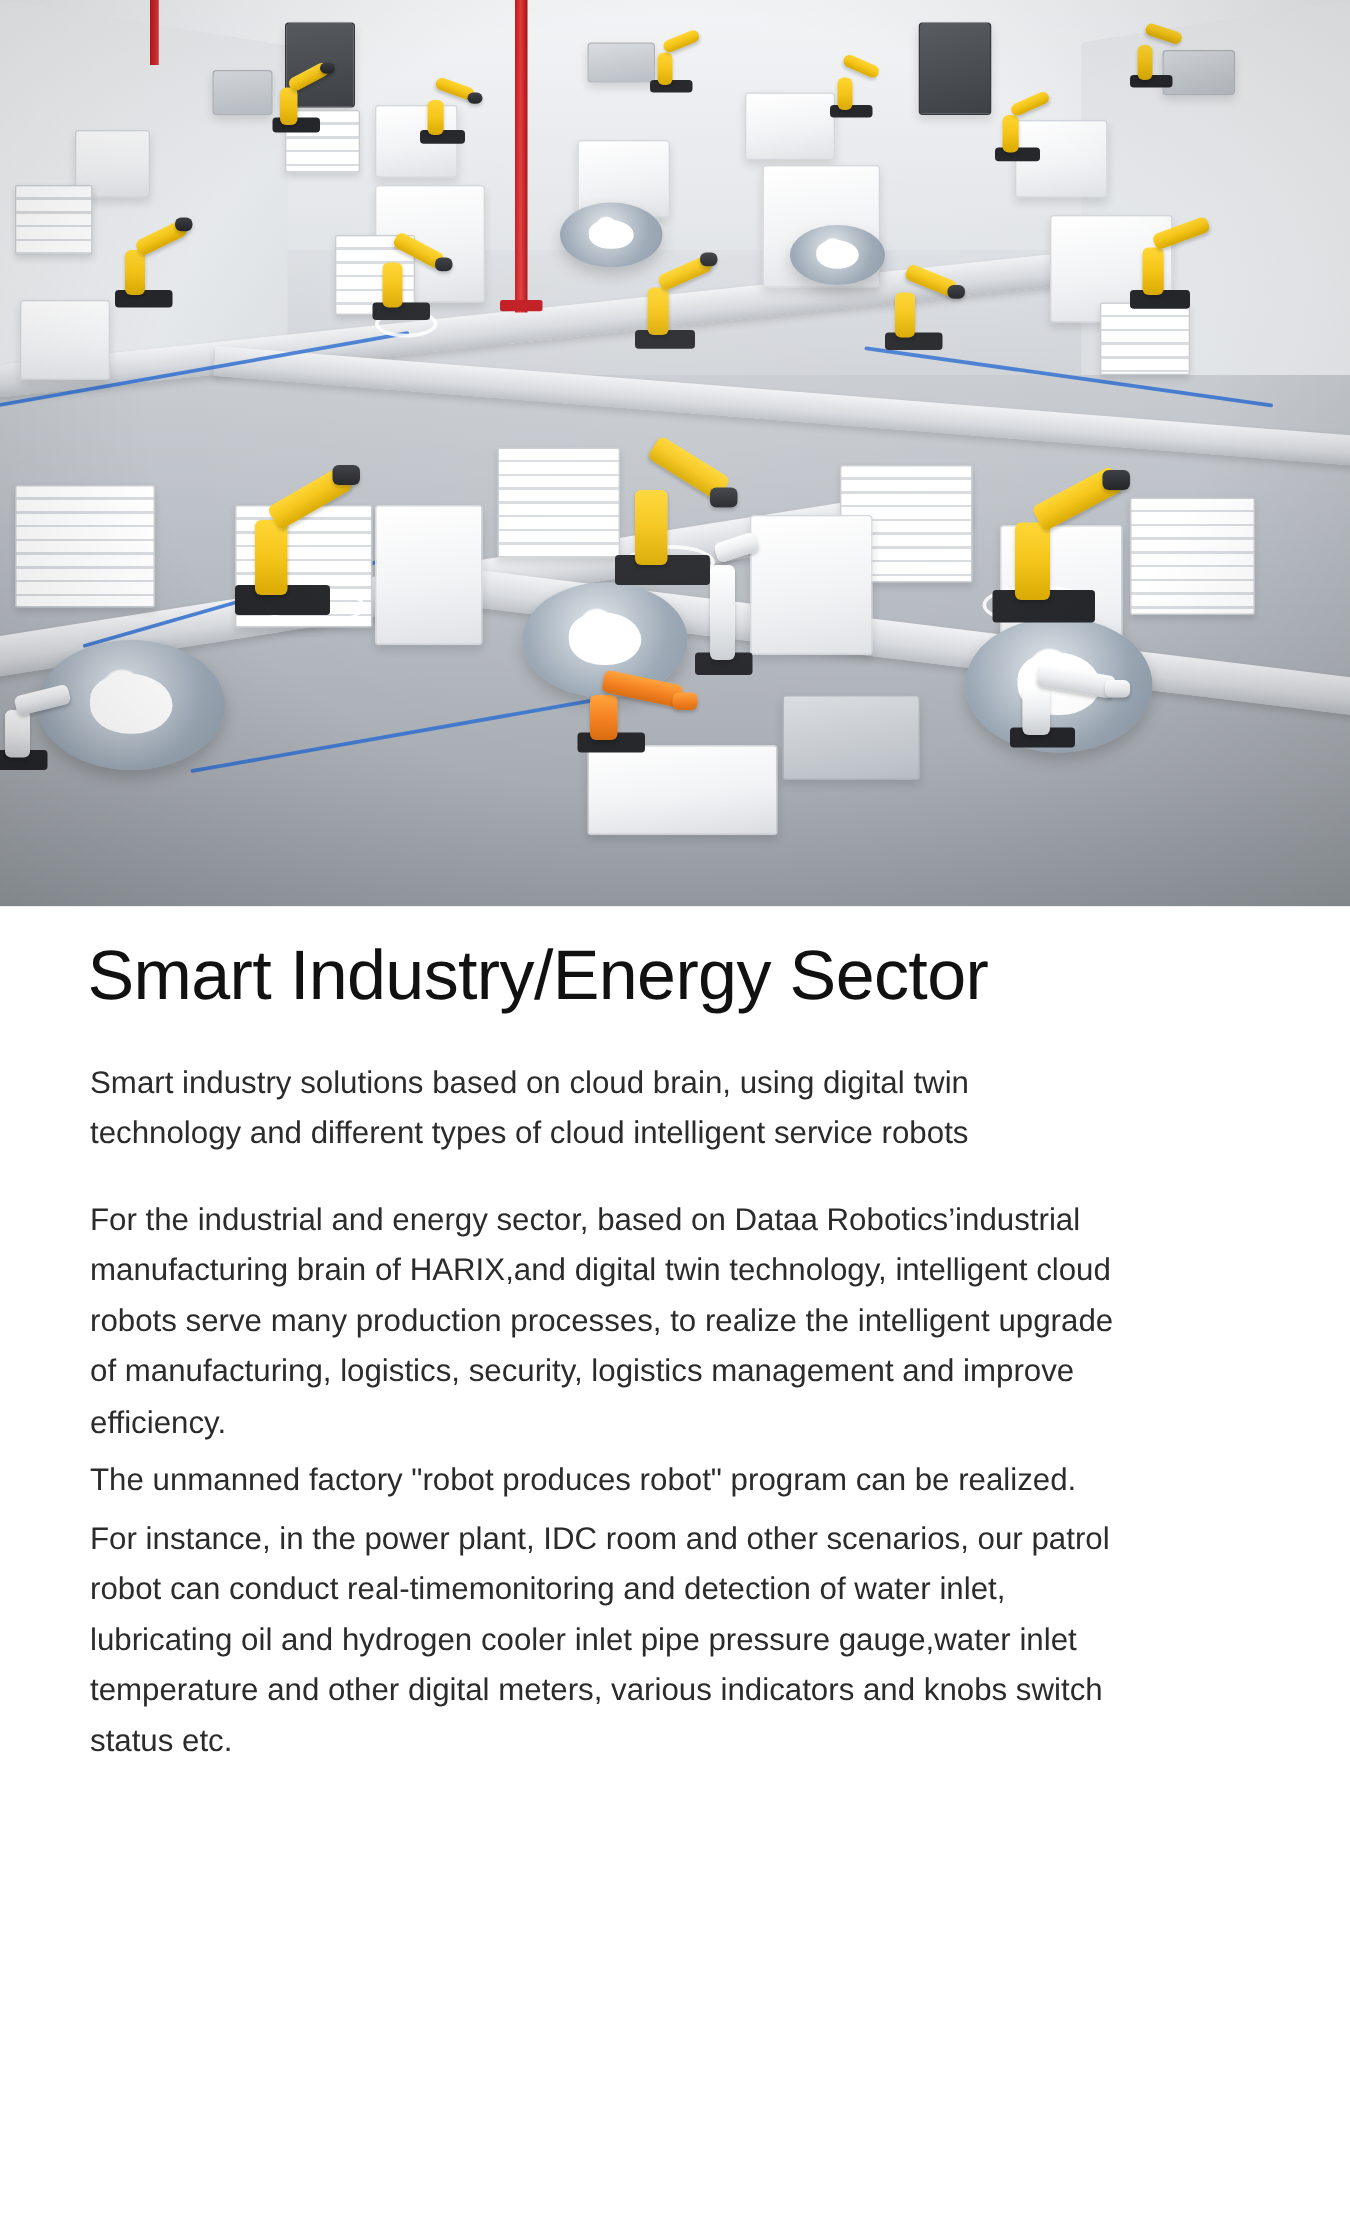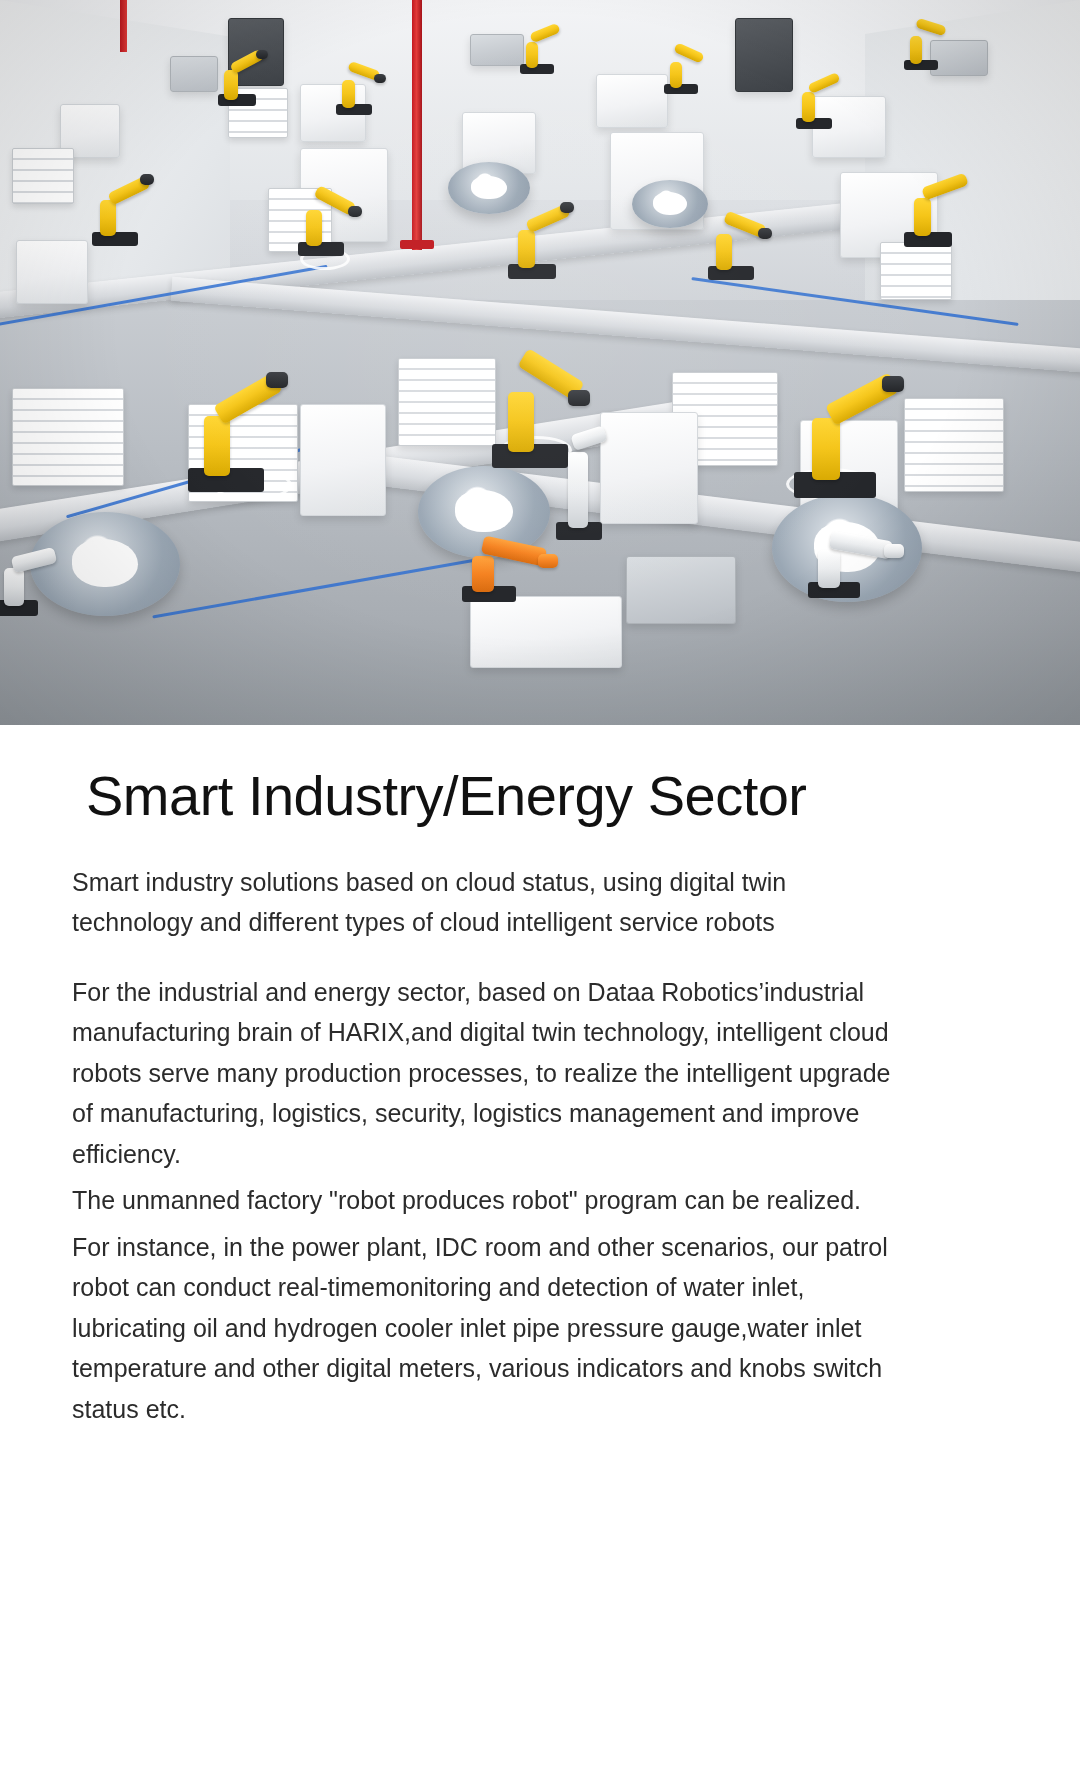--- a/index.html
+++ b/index.html
@@ -218,21 +218,21 @@
   
   .content {
     position: absolute;
     left: 0;
     top: 725px;
     width: 1080px;
     padding: 0;
   }
 
   .title {
-    margin: 16px;
+    margin: 0;
     padding: 0 40px 0 70px;
     font-size: 56px;
     font-weight: 400;
     line-height: 1.12;
     letter-spacing: -0.5px;
     color: #111111;
     padding-top: 24px;
   }
 
   .body-block {
@@ -434,21 +434,21 @@
 
       <div class="hero-vignette"></div>
     </div>
   </div>
 
   <div class="content">
 
     <h1 class="title">Smart Industry/Energy Sector</h1>
 
     <div class="body-block">
-      <p class="lede">Smart industry solutions based on cloud status, using digital twin technology and different types of cloud intelligent service robots</p>
+      <p class="lede">Smart industry solutions based on cloud brain, using digital twin technology and different types of cloud intelligent service robots</p>
 
       <p class="para">For the industrial and energy sector, based on Dataa Robotics’industrial manufacturing brain of HARIX,and digital twin technology, intelligent cloud robots serve many production processes, to realize the intelligent upgrade of manufacturing, logistics, security, logistics management and improve efficiency.</p>
 
       <p class="para tight">The unmanned factory "robot produces robot" program can be realized.</p>
 
       <p class="para tight">For instance, in the power plant, IDC room and other scenarios, our patrol robot can conduct real-timemonitoring and detection of water inlet, lubricating oil and hydrogen cooler inlet pipe pressure gauge,water inlet temperature and other digital meters, various indicators and knobs switch status etc.</p>
     </div>
   </div>
 
 </div>

